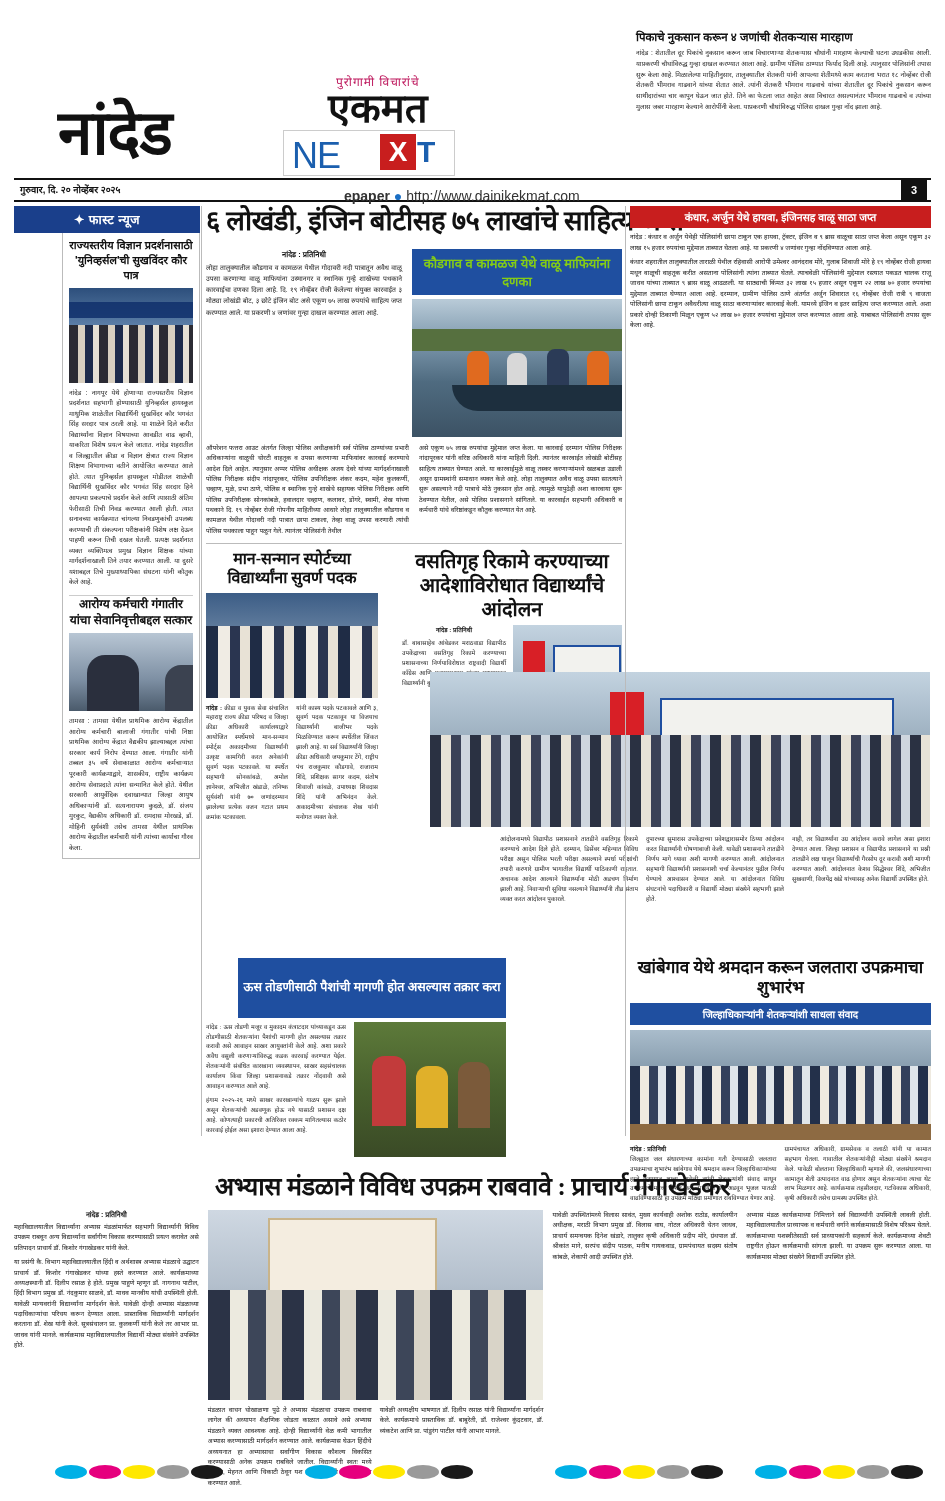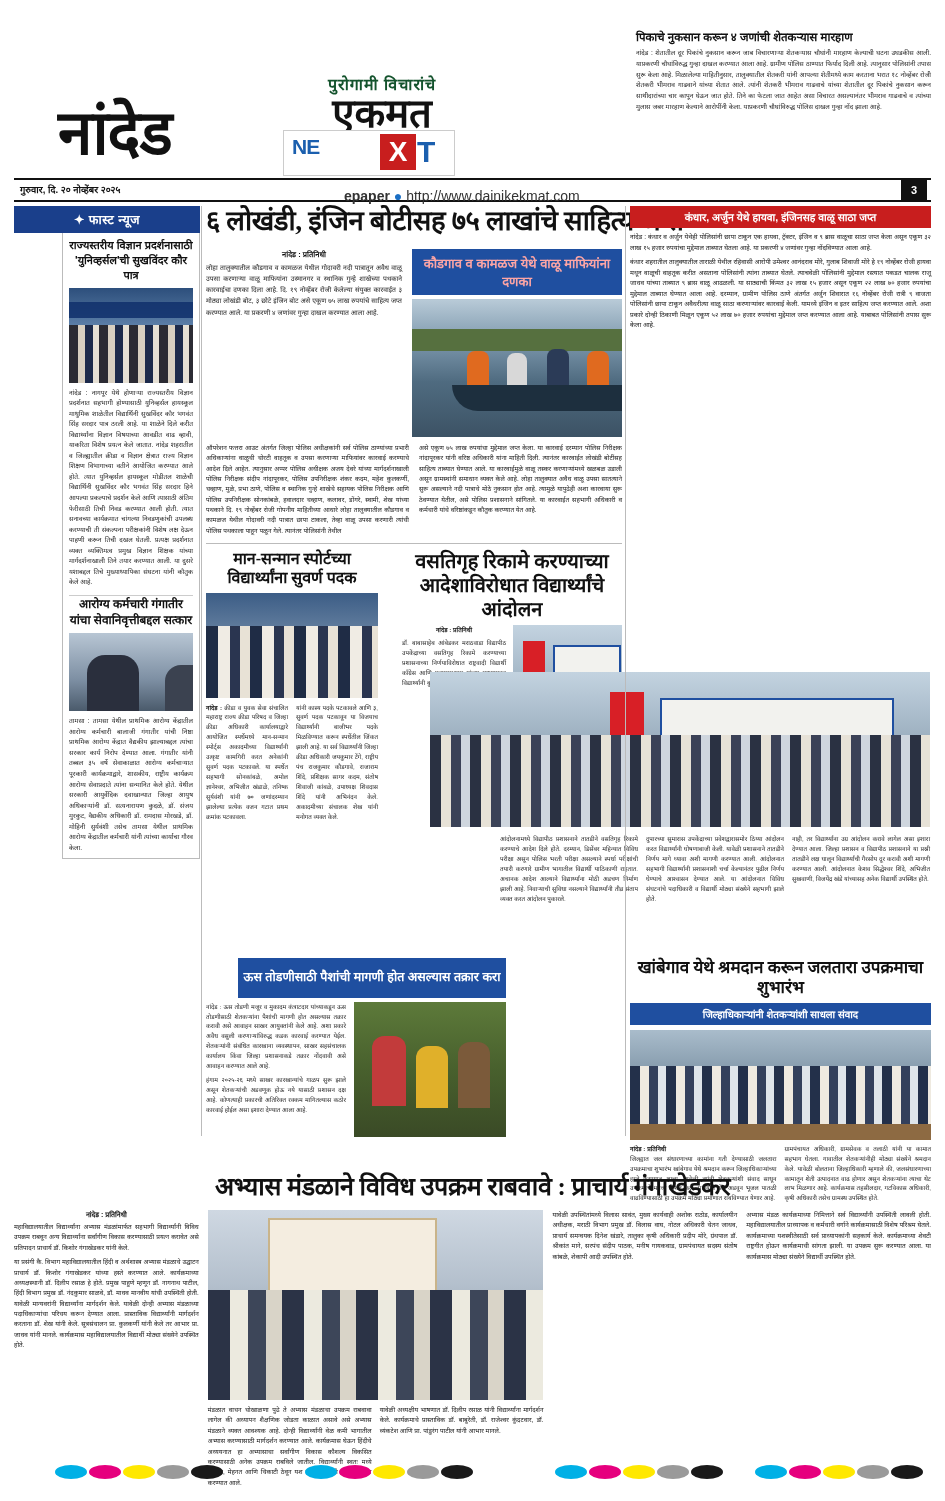--- a/index.html
+++ b/index.html
@@ -2,24 +2,24 @@
 <html><head>
 <meta charset="utf-8">
 <style>
   html,body{margin:0;padding:0;background:#e8e8e8;}
   body{font-family:"Liberation Sans",sans-serif;}
   .page{width:945px;height:1501px;position:relative;background:#fff;margin:0 auto;overflow:hidden;}
   .mast{position:absolute;left:0;top:0;width:945px;height:178px;}
   .mast-left{position:absolute;left:18px;top:18px;width:610px;height:150px;}
   .logo-nanded{position:absolute;left:40px;top:70px;font-family:"Liberation Serif",serif;font-weight:bold;font-size:62px;letter-spacing:-1px;color:#111;}
   .logo-ekmat{position:absolute;left:310px;top:55px;text-align:center;}
-  .logo-ekmat .sub{font-size:16px;color:#14532d;font-weight:bold;letter-spacing:1px;}
+  .logo-ekmat .sub{font-size:12px;color:#be185d;font-weight:normal;letter-spacing:1px;}
   .logo-ekmat .main{font-family:"Liberation Serif",serif;font-size:40px;font-weight:bold;color:#111;line-height:0.95;}
   .logo-next{position:absolute;left:265px;top:112px;width:170px;height:44px;background:#fff;border:1px solid #ccc;}
-  .logo-next .nx{position:absolute;left:8px;top:4px;font-size:21px;font-weight:bold;color:#1b5fae;font-family:"Liberation Sans",sans-serif;letter-spacing:-1px;}
+  .logo-next .nx{position:absolute;left:8px;top:4px;font-size:36px;font-weight:normal;color:#1b5fae;font-family:"Liberation Sans",sans-serif;letter-spacing:-1px;}
   .logo-next .xbox{position:absolute;left:96px;top:3px;width:36px;height:36px;background:#c81e1e;color:#fff;font-size:28px;font-weight:bold;text-align:center;line-height:36px;}
   .logo-next .tt{position:absolute;left:133px;top:4px;font-size:30px;font-weight:bold;color:#1b5fae;}
   .mast-right{position:absolute;left:636px;top:30px;width:295px;}
   .mr-head{font-size:11.5px;font-weight:bold;color:#111;line-height:1.25;margin-bottom:4px;}
   .mr-body{font-size:6.6px;color:#222;text-align:justify;line-height:1.62;}
   .datebar{position:absolute;left:14px;top:178px;width:917px;height:20px;border-top:2px solid #111;border-bottom:2px solid #111;}
   .datebar .dt{position:absolute;left:6px;top:3px;font-size:9.5px;font-weight:bold;color:#111;}
   .datebar .ep{position:absolute;left:330px;top:8px;font-size:14px;color:#333;}
   .datebar .ep .globe{color:#1b6fc4;}
   .datebar .pg{position:absolute;right:4px;top:0px;width:26px;height:20px;background:#111;color:#fff;font-size:11px;font-weight:bold;text-align:center;line-height:20px;}
@@ -32,21 +32,21 @@
   .fn-img .ppl{position:absolute;bottom:0;left:0;width:100%;height:58px;background:repeating-linear-gradient(90deg,#2b2b33 0 9px,#d8cfc0 9px 16px,#1d2a4a 16px 24px,#e6e0d4 24px 30px);}
   .fn-body{font-size:6.6px;text-align:justify;line-height:1.6;color:#222;}
   .fn-sub{font-size:12px;font-weight:bold;line-height:1.35;color:#111;text-align:center;margin-top:7px;border-top:1px solid #ccc;padding-top:0;}
   .fn-img2{width:100%;height:78px;background:linear-gradient(180deg,#b8c6d4 0%,#7d8fa3 60%,#4a5a6b 100%);margin:5px 0;position:relative;overflow:hidden;}
   .fn-img2 .p1{position:absolute;left:18px;bottom:0;width:52px;height:56px;background:#2a2f3d;border-radius:18px 18px 0 0;}
   .fn-img2 .p2{position:absolute;left:96px;bottom:0;width:44px;height:46px;background:#3b4250;border-radius:16px 16px 0 0;}
   .mid{position:absolute;left:206px;top:206px;width:416px;}
   .headline1{font-family:"Liberation Serif",serif;font-size:27.5px;font-weight:bold;color:#111;line-height:1.12;letter-spacing:-0.4px;white-space:nowrap;}
   .byline{font-size:7.5px;font-weight:bold;color:#111;text-align:center;margin:6px 0 3px;}
   .mid-lead{font-size:6.8px;text-align:justify;line-height:1.65;color:#222;}
-  .blue-strip{background:#1f4fa0;color:#fca5a5;font-size:13px;font-weight:bold;text-align:center;padding:5px 4px;margin:6px 0 0;}
+  .blue-strip{background:#1f4fa0;color:#84cc16;font-size:13px;font-weight:bold;text-align:center;padding:5px 4px;margin:6px 0 0;}
   .photo-boat{width:100%;height:138px;margin-top:4px;background:linear-gradient(180deg,#9fb4c4 0%,#7d98ad 30%,#4f6b80 60%,#3c5264 100%);position:relative;overflow:hidden;}
   .photo-boat .sky{position:absolute;top:0;left:0;width:100%;height:34px;background:linear-gradient(180deg,#b9cbd8,#8aa3b6);}
   .photo-boat .bank{position:absolute;top:30px;left:0;width:100%;height:22px;background:#56703f;}
   .photo-boat .boat{position:absolute;left:40px;top:86px;width:330px;height:26px;background:#1d2f3e;border-radius:0 0 40px 40px;}
   .photo-boat .f1{position:absolute;top:52px;width:22px;height:42px;background:#e06a1f;border-radius:8px 8px 0 0;}
   .photo-boat .f2{position:absolute;top:54px;width:20px;height:40px;background:#d8d8d8;border-radius:8px 8px 0 0;}
   .photo-boat .f3{position:absolute;top:50px;width:22px;height:44px;background:#2b3b57;border-radius:8px 8px 0 0;}
   .two-col{display:flex;gap:10px;margin-top:6px;}
   .two-col .c{flex:1;font-size:6.4px;text-align:justify;line-height:1.62;color:#222;}
   .hr-thin{border-top:1px solid #bbb;margin:7px 0 5px;}
@@ -211,21 +211,21 @@
     </div>
   </div>
 
   <div style="position:absolute;left:500px;top:834px;width:430px;display:flex;gap:8px;">
     <div style="flex:1;font-size:6.2px;text-align:justify;line-height:1.6;color:#222;">आंदोलनामध्ये विद्यापीठ प्रशासनाने तातडीने वसतिगृह रिकामे करण्याचे आदेश दिले होते. दरम्यान, डिसेंबर महिन्यात विविध परीक्षा असून पोलिस भरती परीक्षा असल्याने स्पर्धा परीक्षांची तयारी करणारे ग्रामीण भागातील विद्यार्थी याठिकाणी राहतात. अचानक आदेश आल्याने विद्यार्थ्यांना मोठी अडचण निर्माण झाली आहे. निवाऱ्याची सुविधा नसल्याने विद्यार्थ्यांनी तीव्र संताप व्यक्त करत आंदोलन पुकारले.</div>
     <div style="flex:1;font-size:6.2px;text-align:justify;line-height:1.6;color:#222;">दुपारच्या सुमारास उपकेंद्राच्या प्रवेशद्वारासमोर ठिय्या आंदोलन करत विद्यार्थ्यांनी घोषणाबाजी केली. यावेळी प्रशासनाने तातडीने निर्णय मागे घ्यावा अशी मागणी करण्यात आली. आंदोलनात सहभागी विद्यार्थ्यांनी प्रशासनाशी चर्चा केल्यानंतर पुढील निर्णय घेण्याचे आश्वासन देण्यात आले. या आंदोलनात विविध संघटनांचे पदाधिकारी व विद्यार्थी मोठ्या संख्येने सहभागी झाले होते.</div>
     <div style="flex:1;font-size:6.2px;text-align:justify;line-height:1.6;color:#222;">नाही, तर विद्यार्थ्यांना उग्र आंदोलन करावे लागेल असा इशारा देण्यात आला. जिल्हा प्रशासन व विद्यापीठ प्रशासनाने या प्रश्नी तातडीने लक्ष घालून विद्यार्थ्यांची गैरसोय दूर करावी अशी मागणी करण्यात आली. आंदोलनात केशव सिद्धेश्वर शिंदे, अभिजीत सुखवाणी, विजयेंद्र खंडे यांच्यासह अनेक विद्यार्थी उपस्थित होते.</div>
   </div>
 
   <div style="position:absolute;left:206px;top:958px;width:300px;">
-    <div style="background:#1f4fa0;color:#fff;font-size:12.5px;font-weight:bold;text-align:center;padding:12px 4px;line-height:1.25;margin-left:32px;">ऊस तोडणीसाठी पैशांची मागणी होत असल्यास तक्रार करा</div>
+    <div style="background:#1f4fa0;color:#fff;font-size:12.5px;font-weight:bold;text-align:center;padding:22px 4px;line-height:1.25;margin-left:32px;">ऊस तोडणीसाठी पैशांची मागणी होत असल्यास तक्रार करा</div>
     <div style="display:flex;gap:8px;margin-top:4px;">
       <div style="width:140px;font-size:6.2px;text-align:justify;line-height:1.6;color:#222;">
         <div>नांदेड : ऊस तोडणी मजूर व मुकादम कंत्राटदार यांच्याकडून ऊस तोडणीसाठी शेतकऱ्यांना पैशांची मागणी होत असल्यास तक्रार करावी असे आवाहन साखर आयुक्तांनी केले आहे. अशा प्रकारे अवैध वसुली करणाऱ्यांविरुद्ध कडक कारवाई करण्यात येईल. शेतकऱ्यांनी संबंधित कारखाना व्यवस्थापन, साखर सहसंचालक कार्यालय किंवा जिल्हा प्रशासनाकडे तक्रार नोंदवावी असे आवाहन करण्यात आले आहे.</div>
         <div style="margin-top:4px;">हंगाम २०२५-२६ मध्ये साखर कारखान्यांचे गाळप सुरू झाले असून शेतकऱ्यांची अडवणूक होऊ नये यासाठी प्रशासन दक्ष आहे. कोणत्याही प्रकारची अतिरिक्त रक्कम मागितल्यास कठोर कारवाई होईल असा इशारा देण्यात आला आहे.</div>
       </div>
       <div style="width:152px;">
         <div class="photo-cane" style="height:135px;margin-top:0;">
           <div class="w1" style="left:18px;"></div>
             <div class="w2" style="left:62px;"></div>
             <div class="w3" style="left:104px;"></div>

